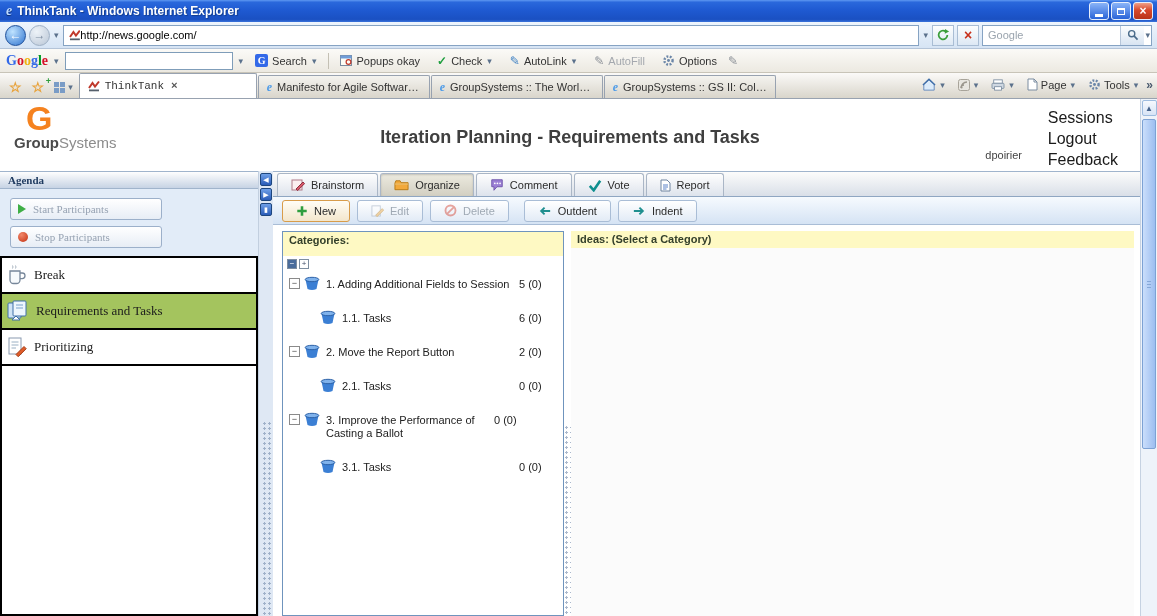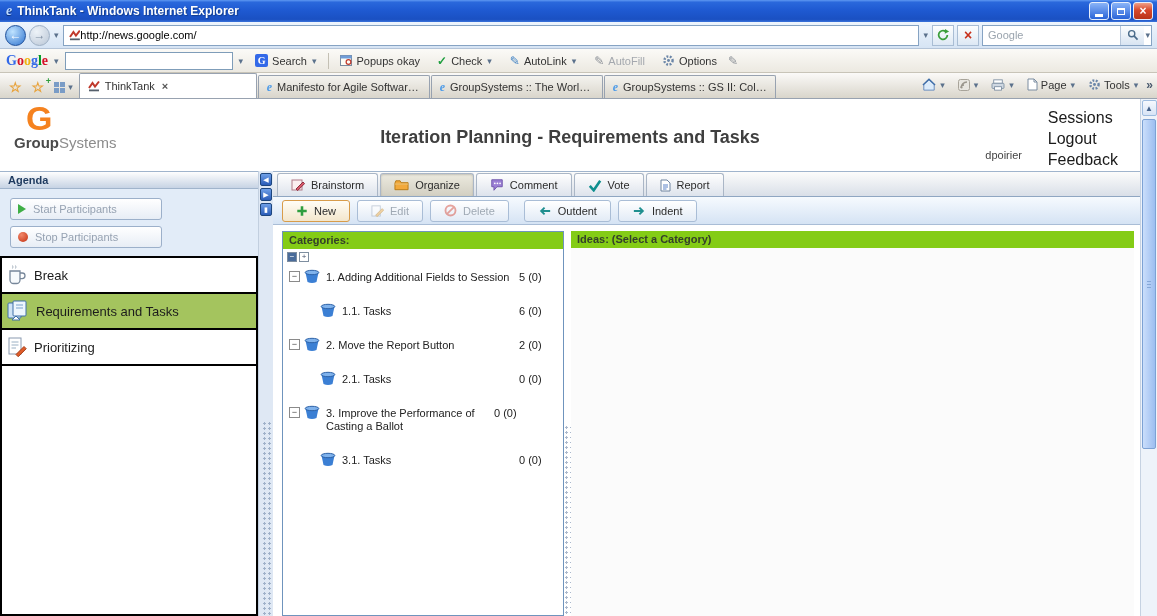--- a/index.html
+++ b/index.html
@@ -60,21 +60,21 @@
     border-bottom:1px solid #98a2b0; display:flex; align-items:flex-end; padding:0 4px; font-size:11px; color:#333; }
   .fav-btn { height:22px; display:flex; align-items:center; padding:0 5px; }
   .star-glyph { color:#e8a33d; font-size:14px; font-weight:bold; }
   .star-plus { position:relative; }
   .star-plus .plus { position:absolute; right:-2px; top:0px; color:#2f9e3f; font-size:9px; font-weight:bold; }
   .qt-grid { display:grid; grid-template-columns:5px 5px; grid-template-rows:5px 5px; gap:1px; margin-right:2px; }
   .qt-grid div { background:#7a9cc6; }
   .btab { height:23px; display:flex; align-items:center; gap:5px; padding:0 8px; margin-right:1px;
     border:1px solid #98a2b0; border-bottom:none; border-radius:2px 2px 0 0;
     background:linear-gradient(180deg,#f4f3ef,#d9d5cb); max-width:178px; white-space:nowrap; overflow:hidden; }
-  .btab.active { background:#fff; height:25px; font-weight:normal; }
+  .btab.active { background:#fff; height:25px; font-weight:normal;font-family:Liberation Mono, monospace; }
   .btab .tab-label { overflow:hidden; text-overflow:ellipsis; }
   .btab .close-x { color:#555; font-weight:bold; margin-left:2px; }
   .mini-e { color:#4f9ce8; font:italic bold 12px "Liberation Serif",serif; }
   .tabrow-right { margin-left:auto; display:flex; align-items:center; height:100%; gap:2px; padding-bottom:2px; }
   .tr-btn { display:flex; align-items:center; gap:3px; padding:2px 4px; border:1px solid transparent; border-radius:2px; }
   .chev { color:#4a5a6e; font-size:12px; font-weight:bold; }
 
   
   .page { position:absolute; left:0; top:99px; right:0; bottom:0; background:#fff; }
 
@@ -82,21 +82,21 @@
   .gs-logo { position:absolute; left:14px; top:2px; }
   .gs-g { font-size:34px; font-weight:bold; color:#F5821F; line-height:34px; padding-left:12px; }
   .gs-word { font-size:15px; line-height:15px; }
   .gs-word .b { font-weight:bold; color:#4a4a4a; } .gs-word .l { color:#8c8c8c; }
   .pg-title { position:absolute; left:50%; top:28px; transform:translateX(-50%); font-size:18px; font-weight:bold; color:#3f3f3f; white-space:nowrap; }
   .pg-links { position:absolute; right:22px; top:10px; display:flex; gap:3px; font-size:16px; color:#1a1a1a;flex-direction:column; }
   .pg-links span { cursor:pointer; }
   .pg-user { position:absolute; right:118px; top:50px; font-size:11px; color:#444; }
 
   
-  .sidebar { position:absolute; left:0; top:72px; width:258px; bottom:0; background:#e2ecf8; display:flex; flex-direction:column; }
+  .sidebar { position:absolute; left:0; top:72px; width:258px; bottom:0; background:#e2ecf8; display:flex; flex-direction:column;font-family:Liberation Serif, serif; }
   .agenda-header { height:18px; line-height:17px; background:linear-gradient(180deg,#fefefe,#c6d3e4);
     border-top:1px solid #a0b4cc; border-bottom:1px solid #a0b4cc; font-weight:bold; font-size:11px; color:#1e3a5f; padding-left:8px; }
   .agenda-panel { padding:9px 10px 2px; }
   .part-btn { width:152px; height:22px; margin-bottom:6px; background:linear-gradient(180deg,#ffffff,#e7edf5);
     border:1px solid #9cb0ca; border-radius:3px; color:#96a2b2; font-size:11px; display:flex; align-items:center; gap:7px; padding:0 7px; }
   .play-glyph { width:0; height:0; border-left:8px solid #3faf46; border-top:5px solid transparent; border-bottom:5px solid transparent; }
   .stop-glyph { width:10px; height:10px; border-radius:50%; background:radial-gradient(circle at 35% 30%,#f2876a,#c22f10); }
   .agenda-actions { padding:6px 0 6px 8px; }
   .sm-btn { display:inline-block; height:20px; line-height:18px; padding:0 9px; margin-right:4px;
     background:linear-gradient(180deg,#fff,#e6e6e2); border:1px solid #8f9aa6; border-radius:2px; font-size:11px; color:#a8a8a8; }
@@ -123,21 +123,21 @@
   .ws-toolbar { position:absolute; left:0; right:0; top:26px; height:28px; background:linear-gradient(180deg,#f6fafe,#d5e3f4);
     border-bottom:1px solid #a9bdd6; display:flex; align-items:center; padding:0 9px; gap:7px; }
   .tool-btn { height:22px; display:flex; align-items:center; gap:6px; padding:0 13px;
     background:linear-gradient(180deg,#ffffff,#e2ebf6); border:1px solid #a9bdd6; border-radius:3px; font-size:11px; color:#2c2c2c; }
   .tool-btn.primary { border-color:#d89c4a; background:linear-gradient(180deg,#fffdf6,#f3e6cc); }
   .tool-btn.disabled { color:#9fa9b4; }
   .tool-btn.disabled svg { opacity:.45; }
 
   .ws-body { position:absolute; left:0; right:0; top:54px; bottom:0; background:#fff; }
   .cat-panel { position:absolute; left:9px; top:6px; width:282px; bottom:0; border:1px solid #6f94bd; background:#fff; overflow:hidden; }
-  .panel-hdr { height:17px; line-height:16px; background:#84cc16; font-size:11px; font-weight:bold; color:#333f2a; padding:0 6px; }
+  .panel-hdr { height:24px; line-height:16px; background:#fef9c3; font-size:11px; font-weight:bold; color:#333f2a; padding:0 6px; }
   .cat-controls { display:flex; gap:2px; padding:3px 0 2px 4px; }
   .tiny-sq { width:10px; height:10px; border:1px solid #7e8ea0; font-size:8px; line-height:8px; text-align:center; color:#44506a; background:#fff; }
   .tiny-sq.dark { background:#4a6c9b; color:#fff; }
   .cat-tree { padding:4px 6px 0 6px; }
   .cat-row { display:flex; align-items:flex-start; margin-bottom:18px; font-size:11px; color:#222; }
   .cat-row.lvl1 { padding-left:30px; }
   .expander { flex:none; width:11px; height:11px; margin:3px 3px 0 0; border:1px solid #8a8a8a; background:#fff;
     font-size:9px; line-height:9px; text-align:center; color:#444; }
   .bucket { flex:none; margin-right:5px; }
   .cat-label { flex:1; padding-top:3px; line-height:13px; }

